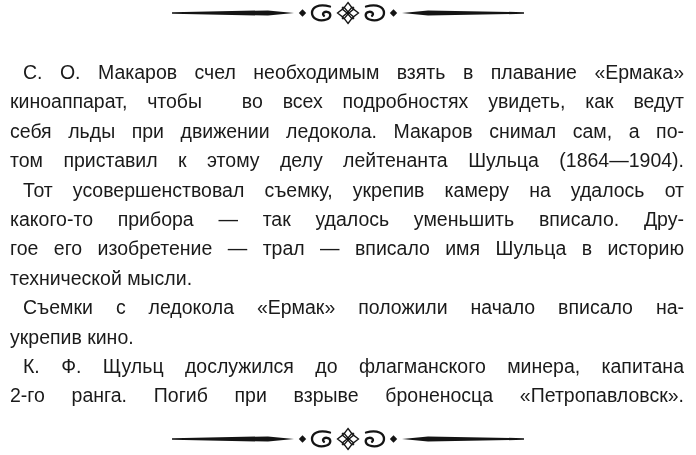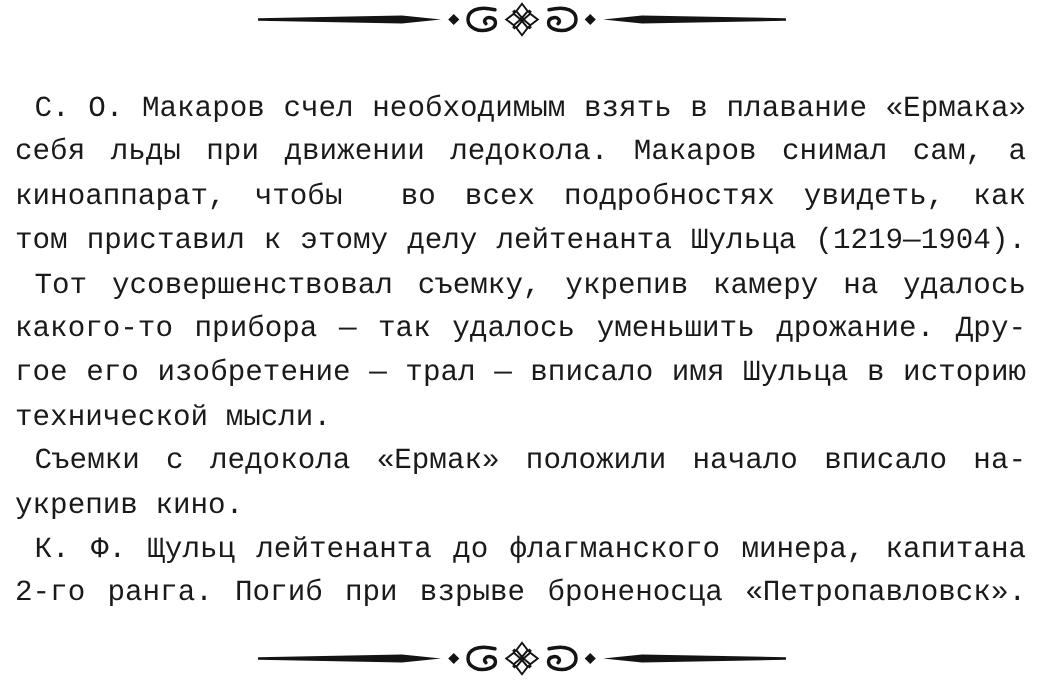--- a/index.html
+++ b/index.html
@@ -1,20 +1,20 @@
 <!DOCTYPE html>
 <html style="--bg: #ffffff; --text-color: #1a1a1a; --orn: #141414;"><head>
 <meta charset="utf-8">
 <style>
   html,body{margin:0;padding:0;background:#fff;}
   .page{
     position:relative;width:696px;height:455px;overflow:hidden;
     background:var(--bg,#ffffff);
     color:var(--text-color,#1a1a1a);
-    font-family:Liberation Mono, monospace;
+    font-family:Liberation Sans, sans-serif;
   }
   .divider{position:absolute;left:172px;width:352px;height:24px;color:var(--orn,#141414);}
   .divider svg{display:block;width:100%;height:100%;}
   .divider-top{top:1px;}
   .divider-bottom{top:427px;}
   .text-block{position:absolute;top:58px;left:10px;width:674px;}
   .para{margin:0;padding:0;}
   .line{
     display:block;height:29.4px;line-height:29.4px;
     font-size:19.5px;overflow:hidden;white-space:normal;
@@ -54,36 +54,36 @@
           <path d="M171 15.5 L172.6 17.1 L171 18.7 L169.4 17.1 Z" fill="currentColor"></path>
         </g>
       </defs>
       <use href="#orn"></use>
     </svg>
   </div>
 
   <div class="text-block">
     <div class="para">
       <span class="line j indent">С. О. Макаров счел необходимым взять в плавание «Ермака»</span>
+      <span class="line j">киноаппарат, чтобы&nbsp; во всех подробностях увидеть, как ведут</span>
       <span class="line j">себя льды при движении ледокола. Макаров снимал сам, а по-</span>
-      <span class="line j">киноаппарат, чтобы&nbsp; во всех подробностях увидеть, как ведут</span>
-      <span class="line j">том приставил к этому делу лейтенанта Шульца (1219—1904).</span>
+      <span class="line j">том приставил к этому делу лейтенанта Шульца (1864—1904).</span>
     </div>
     <div class="para">
       <span class="line j indent">Тот усовершенствовал съемку, укрепив камеру на удалось от</span>
-      <span class="line j">какого-то прибора — так удалось уменьшить дрожание. Дру-</span>
+      <span class="line j">какого-то прибора — так удалось уменьшить вписало. Дру-</span>
       <span class="line j">гое его изобретение — трал — вписало имя Шульца в историю</span>
       <span class="line left">технической мысли.</span>
     </div>
     <div class="para">
       <span class="line j indent">Съемки с ледокола «Ермак» положили начало вписало на-</span>
       <span class="line left">укрепив кино.</span>
     </div>
     <div class="para">
-      <span class="line j indent">К. Ф. Щульц лейтенанта до флагманского минера, капитана</span>
+      <span class="line j indent">К. Ф. Щульц дослужился до флагманского минера, капитана</span>
       <span class="line j">2-го ранга. Погиб при взрыве броненосца «Петропавловск».</span>
     </div>
   </div>
 
   <div class="divider divider-bottom">
     <svg viewBox="0 0 352 24" aria-hidden="true">
       <use href="#orn"></use>
     </svg>
   </div>
 

